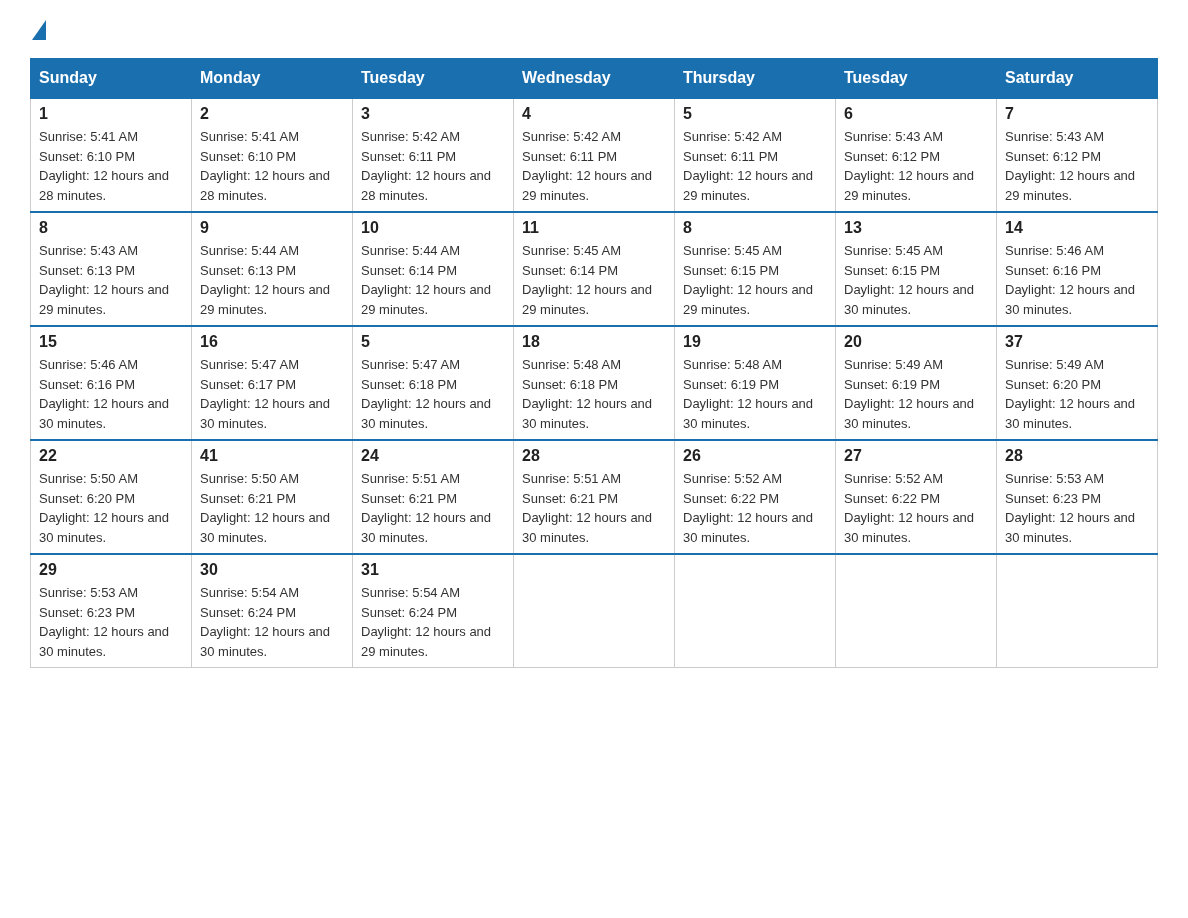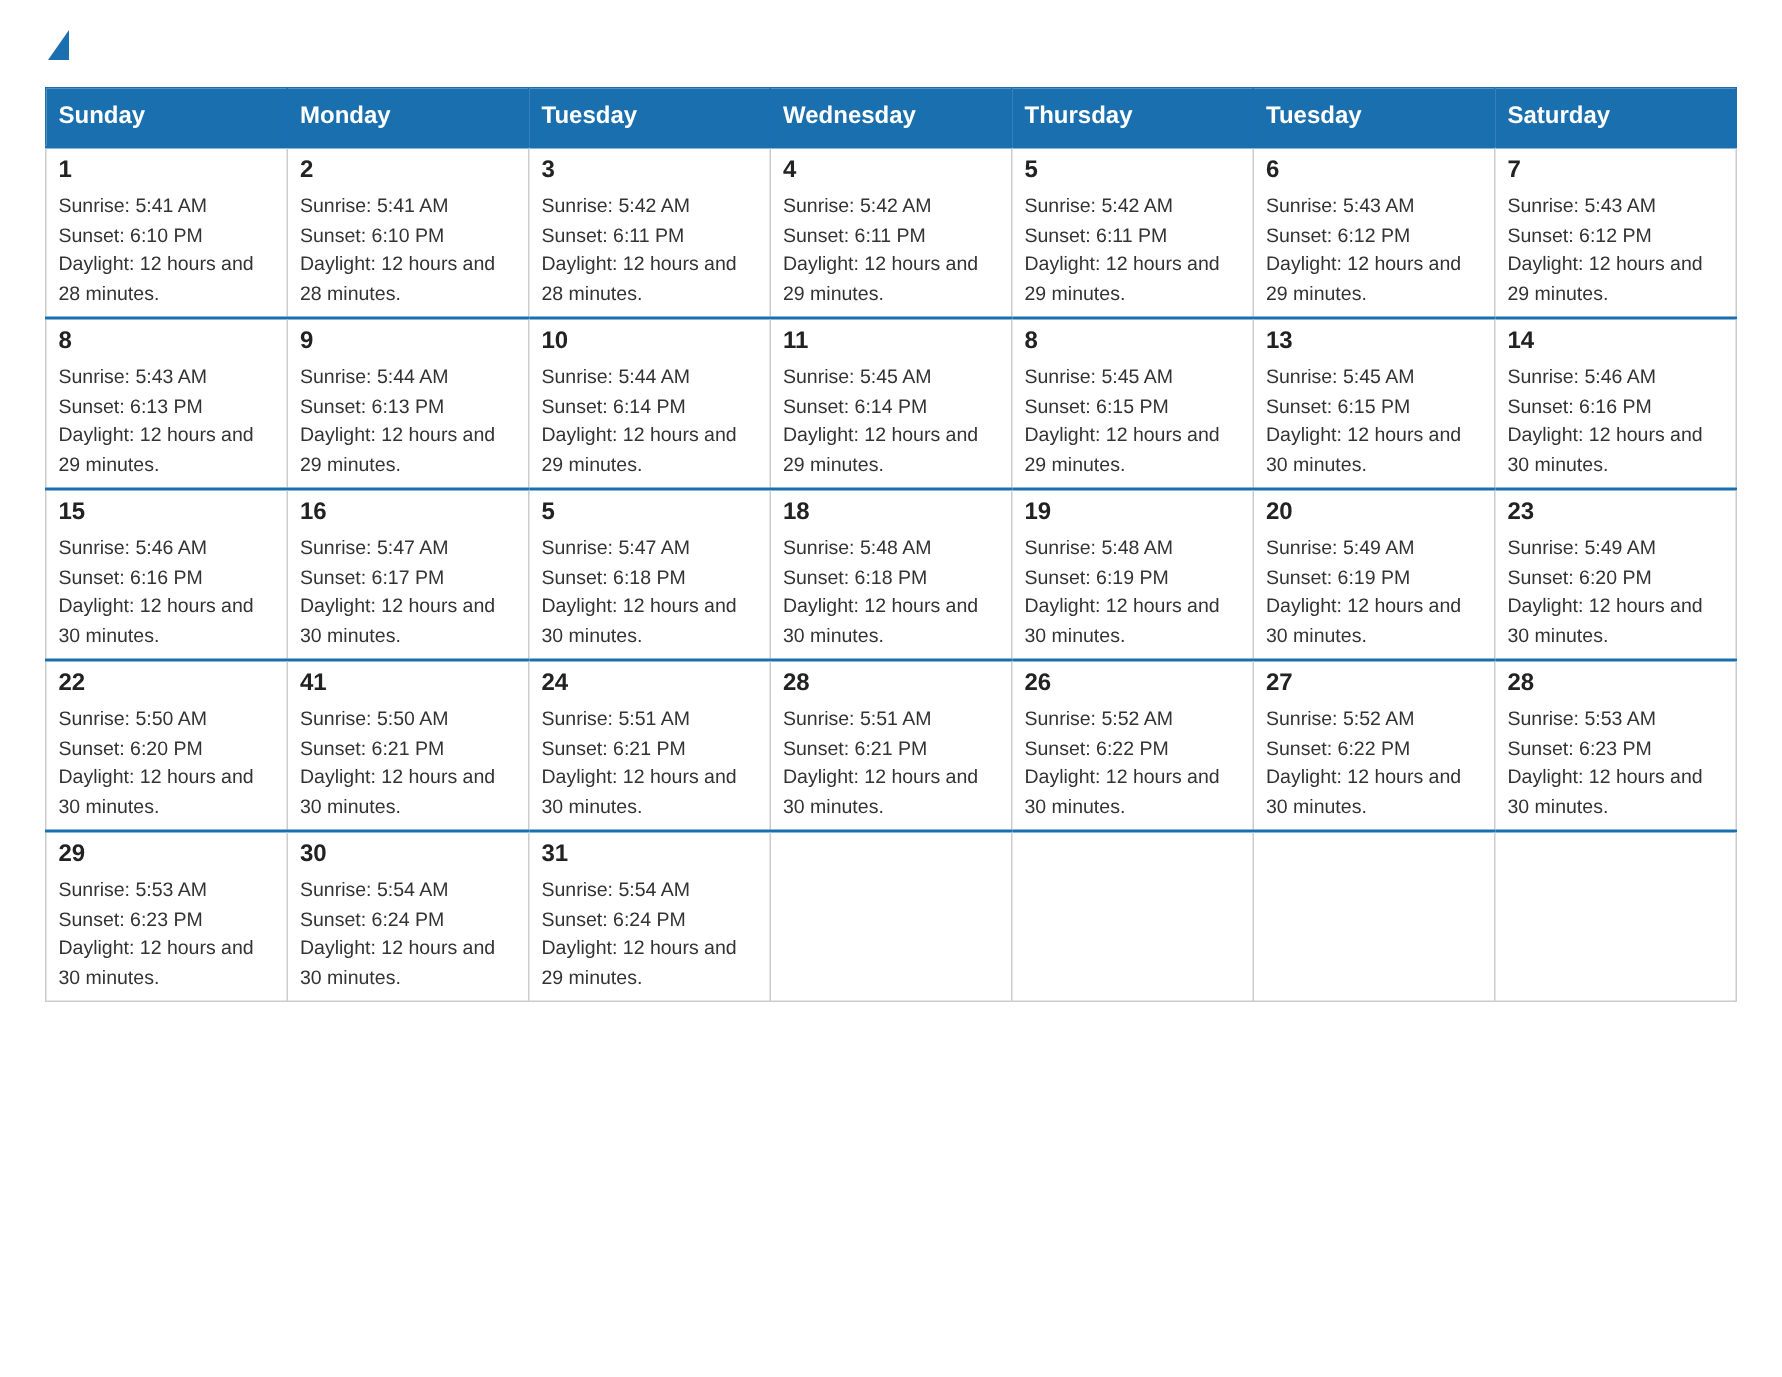--- a/index.html
+++ b/index.html
@@ -291,21 +291,21 @@
       </td>
         <td>
         <span class="day-num">20</span>
         <div class="day-info">
           <span>Sunrise: 5:49 AM</span><br>
           <span>Sunset: 6:19 PM</span><br>
           <span>Daylight: 12 hours and 30 minutes.</span>
         </div>
       </td>
         <td>
-        <span class="day-num">23</span>
+        <span class="day-num">37</span>
         <div class="day-info">
           <span>Sunrise: 5:49 AM</span><br>
           <span>Sunset: 6:20 PM</span><br>
           <span>Daylight: 12 hours and 30 minutes.</span>
         </div>
       </td>
       </tr>
       <tr>
         <td>
         <span class="day-num">22</span>

